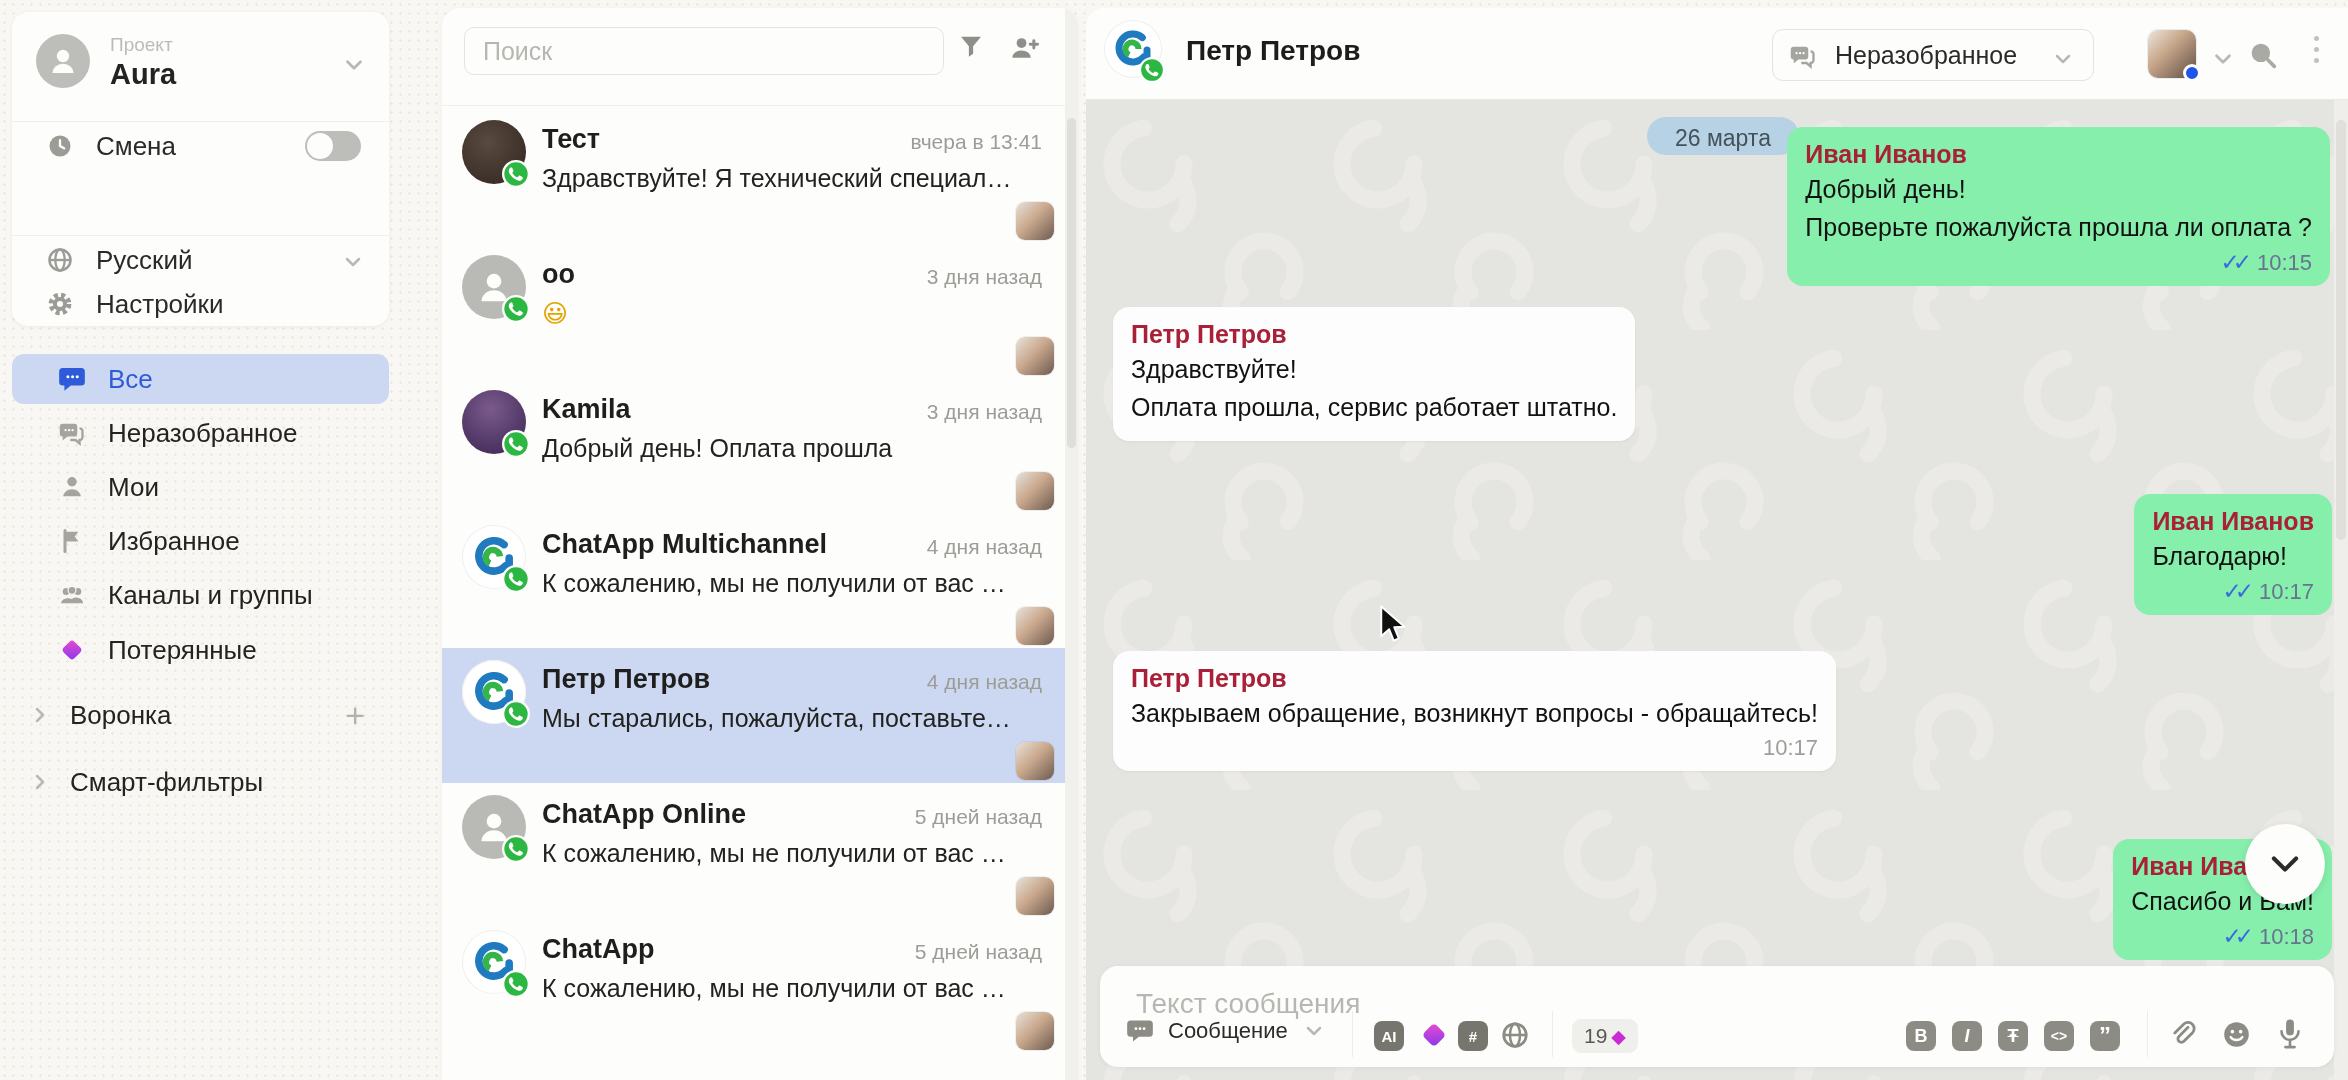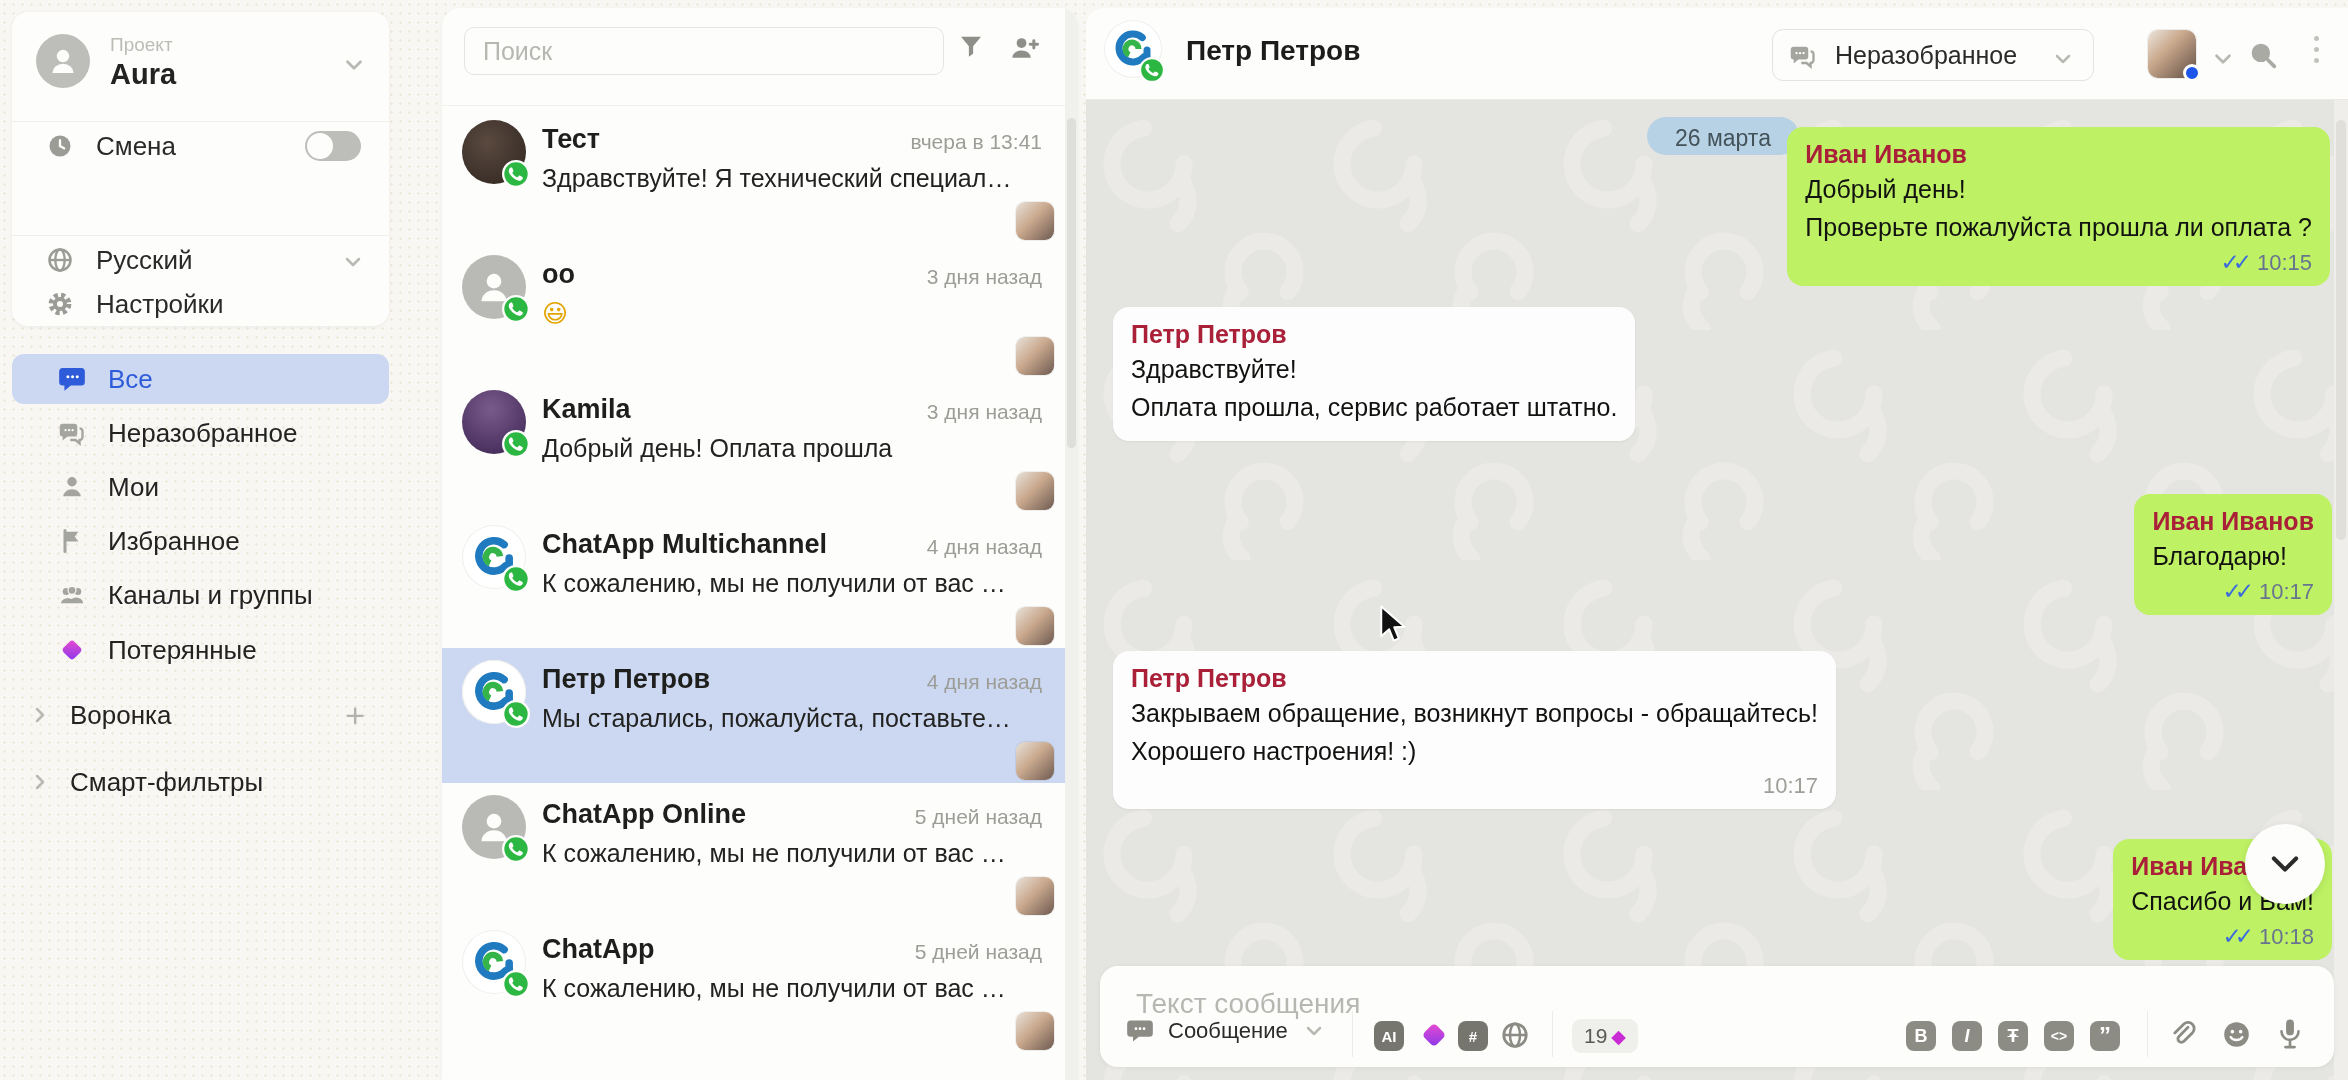--- a/index.html
+++ b/index.html
@@ -95,21 +95,21 @@
 
   .chat-body { position:absolute; left:0; top:92px; right:0; bottom:0; background:#e4e4e1; overflow:hidden; }
   .chat-pattern { position:absolute; inset:0; }
   .chat-scroll { position:absolute; right:0; top:0; width:14px; height:100%; background:#efeeeb; }
   .chat-scroll .thumb { position:absolute; left:2px; top:20px; width:10px; height:420px; border-radius:5px; background:#e0dfda; }
 
   .date-pill { position:absolute; left:561px; top:17px; height:38px; padding:0 28px;
     background:#b7d2e4; border-radius:21px; font-size:23px; color:#44525a; line-height:42px; }
 
   .msg { position:absolute; width:max-content; max-width:560px; border-radius:16px; padding:13px 18px 10px; }
-  .msg-blue { background:#bef264; }
+  .msg-blue { background:#86efac; }
   .msg-white { background:#fdfdfd; box-shadow:0 1px 3px rgba(0,0,0,.05); max-width:740px; }
   .m-author { font-size:25px; font-weight:bold; color:#a92038; margin-bottom:6px; }
   .m-line { font-size:25px; color:#121210; margin-bottom:9px; }
   .m-meta { text-align:right; font-size:22px; margin-top:-2px; }
   .msg-blue .m-meta { color:#68748f; }
   .msg-white .m-meta { color:#9e9e99; }
   .checks { color:#3a6bdc; letter-spacing:-7px; margin-right:12px; font-size:23px; }
 
   .scroll-down { position:absolute; left:1159px; top:724px; width:80px; height:80px; border-radius:50%;
     background:#fdfdfc; box-shadow:0 2px 8px rgba(0,0,0,.10); display:flex; align-items:center; justify-content:center; z-index:6; }
@@ -469,21 +469,20 @@
 
       <div class="msg msg-blue" style="top:394px; right:16px">
         <div class="m-author">Иван Иванов</div>
         <div class="m-line">Благодарю!</div>
         <div class="m-meta"><span class="checks">✓✓</span><span>10:17</span></div>
       </div>
 
       <div class="msg msg-white" style="top:551px; left:27px">
         <div class="m-author">Петр Петров</div>
         <div class="m-line">Закрываем обращение, возникнут вопросы - обращайтесь!</div>
-        <div class="m-line">Хорошего настроения! :)</div>
         <div class="m-meta"><span>10:17</span></div>
       </div>
 
       <div class="msg msg-blue" style="top:739px; right:16px; z-index:4">
         <div class="m-author">Иван Иванов</div>
         <div class="m-line">Спасибо и Вам!</div>
         <div class="m-meta"><span class="checks">✓✓</span><span>10:18</span></div>
       </div>
 
       <div class="scroll-down">

